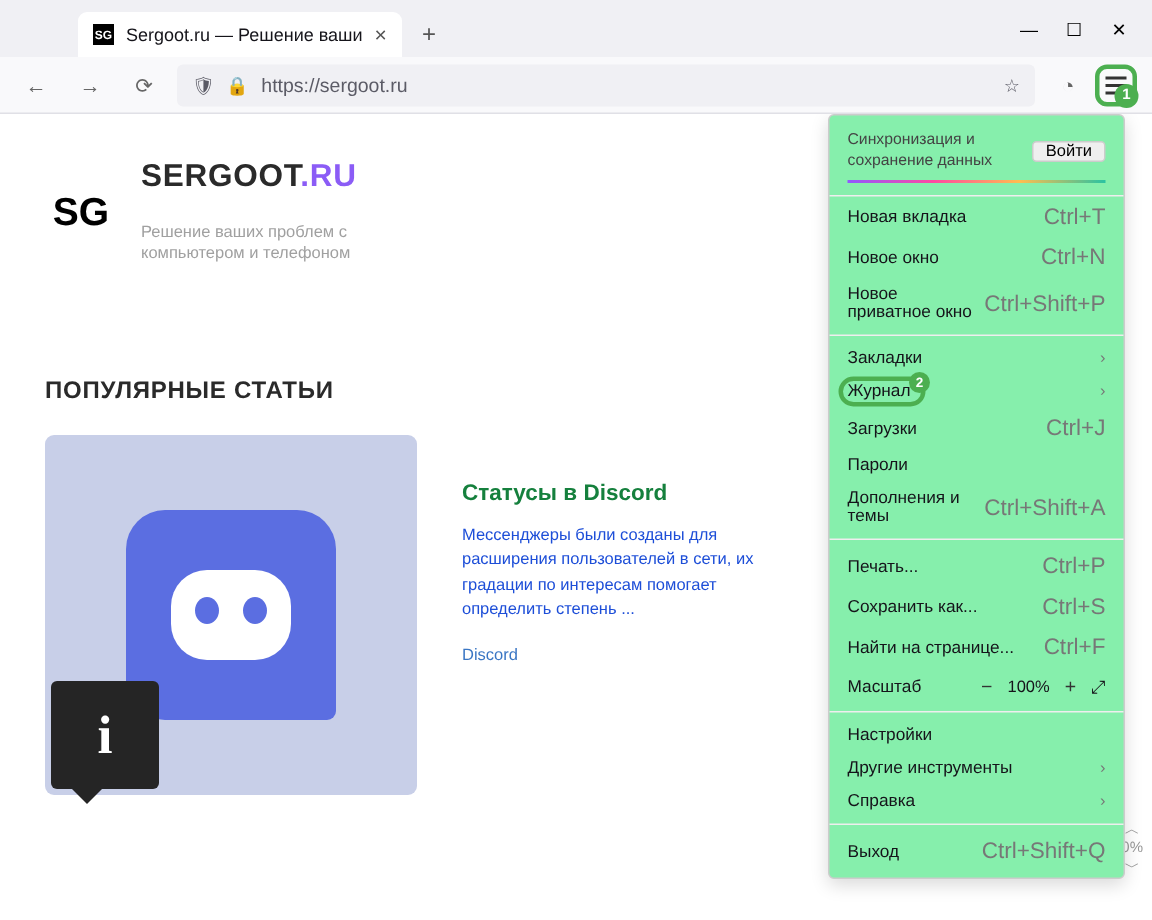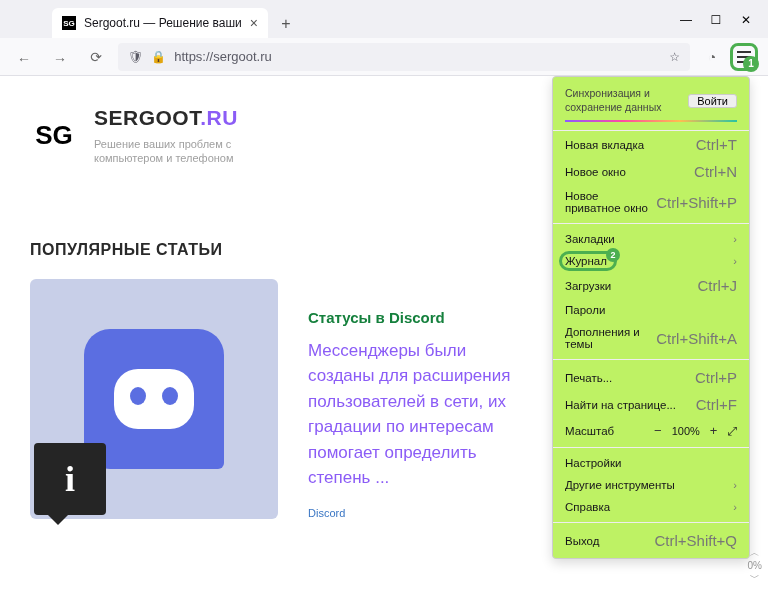--- a/index.html
+++ b/index.html
@@ -26,40 +26,40 @@
 .ham-lines span { width: 14px; height: 2px; background: #333; }
 .badge { position: absolute; bottom: -4px; right: -4px; background: #4caf50; color: #fff; border-radius: 50%; width: 16px; height: 16px; font-size: 10px; font-weight: bold; display: flex; align-items: center; justify-content: center; }
 
 
 .content { position: relative; height: 537px; overflow: hidden; }
 .page-header { display: flex; padding: 30px 30px 10px; gap: 16px; align-items: center; }
 .logo-sq { width: 48px; height: 48px; display: flex; align-items: center; justify-content: center; font-size: 26px; font-weight: bold; font-family: Arial; color: #000; }
 .logo-text { }
 .logo-title { font-size: 21px; font-weight: 700; letter-spacing: 0.5px; color: #2a2a2a; }
 .logo-title .ru { color: #8b5cf6; }
-.logo-sub { font-size: 11px; color: #a0a0a0; line-height: 1.3; margin-top: 7px; }
+.logo-sub { font-size: 11px; color: #a0a0a0; line-height: 1.3; margin-top: 18px; }
 .search-label { text-align: right; padding-right: 60px; font-size: 13px; color: #333; margin-top: 20px; }
 .pop-title { font-size: 16px; font-weight: 700; letter-spacing: 0.5px; color: #2a2a2a; padding: 30px 30px 20px; }
 .article { display: flex; padding: 0 30px; gap: 30px; }
 .discord-card { width: 248px; height: 240px; background: #c8cfe8; border-radius: 6px; display: flex; align-items: center; justify-content: center; position: relative; }
 .discord-bubble { width: 140px; height: 140px; background: #5b6ee1; border-radius: 26px 26px 6px 26px; position: relative; display: flex; align-items: center; justify-content: center; }
 .discord-face { width: 80px; height: 60px; background: #fff; border-radius: 24px; position: relative; }
 .discord-face:before, .discord-face:after { content: ''; position: absolute; width: 16px; height: 18px; background: #5b6ee1; border-radius: 50%; top: 18px; }
 .discord-face:before { left: 16px; }
 .discord-face:after { right: 16px; }
 .info-badge { position: absolute; bottom: 4px; left: 4px; width: 72px; height: 72px; background: #252525; border-radius: 4px; display: flex; align-items: center; justify-content: center; }
 .info-i { color: #fff; font-size: 36px; font-weight: bold; font-family: Georgia, serif; }
 .info-badge:after { content:''; position:absolute; bottom:-10px; left:14px; border-left:10px solid transparent; border-right:10px solid transparent; border-top:10px solid #252525;}
 .article-body { flex: 1; padding-top: 30px; max-width: 210px; }
 .article-title { font-size: 15px; font-weight: 600; color: #15803d; margin-bottom: 12px; }
-.article-desc { font-size: 17px; color: #8b5cf6; line-height: 1.5; margin-bottom: 16px; }
+.article-desc { font-size: 11px; color: #1d4ed8; line-height: 1.5; margin-bottom: 16px; }
 .article-tag { font-size: 11px; color: #3a76c4; }
 
 
-.ffmenu { position: absolute; top: 0px; right: 18px; width: 198px; background: #bef264; border: 1px solid #ccc; box-shadow: 0 4px 12px rgba(0,0,0,0.15); border-radius: 4px; font-size: 11.5px; color: #15141a; padding: 4px 0; z-index: 10; }
+.ffmenu { position: absolute; top: 0px; right: 18px; width: 198px; background: #86efac; border: 1px solid #ccc; box-shadow: 0 4px 12px rgba(0,0,0,0.15); border-radius: 4px; font-size: 11.5px; color: #15141a; padding: 4px 0; z-index: 10; }
 .ffmenu-section { padding: 6px 12px; border-bottom: 1px solid #eee; }
 .sync-row { display: flex; align-items: center; justify-content: space-between; gap: 8px; }
 .sync-label { font-size: 10.5px; color: #444; line-height: 1.3; flex: 1; }
 .sync-btn { background: #efefef; border: 1px solid #ccc; padding: 0 8px; font-size: 11px; border-radius: 3px; cursor: pointer; }
 .gradient-bar { height: 2px; background: linear-gradient(90deg,#9059ff,#ff4aa2,#ffbd4f,#2ac3a2); margin-top: 6px; margin-bottom: 2px; }
 .mi { padding: 5px 12px; display: flex; align-items: center; justify-content: space-between; cursor: pointer; }
 .mi-label {}
 .mi-shortcut { color: #777; font-size: 15px; }
 .mi-chevron { color: #777; font-size: 11px; }
 .sep { height: 1px; background: #eee; margin: 4px 0; }
@@ -187,20 +187,24 @@
         <span class="mi-label">Дополнения и темы</span>
         <span class="mi-shortcut">Ctrl+Shift+A</span>
       </div>
     <div class="sep"></div>
 
     <div class="mi">
         <span class="mi-label">Печать...</span>
         <span class="mi-shortcut">Ctrl+P</span>
       </div>
     <div class="mi">
+        <span class="mi-label">Сохранить как...</span>
+        <span class="mi-shortcut">Ctrl+S</span>
+      </div>
+    <div class="mi">
         <span class="mi-label">Найти на странице...</span>
         <span class="mi-shortcut">Ctrl+F</span>
       </div>
     <div class="mi">
       <span class="mi-label">Масштаб</span>
       <span class="zoom-ctrl">
         <span class="zbtn">−</span>
         <span class="zval">100%</span>
         <span class="zbtn">+</span>
         <span class="fs">⤢</span>

